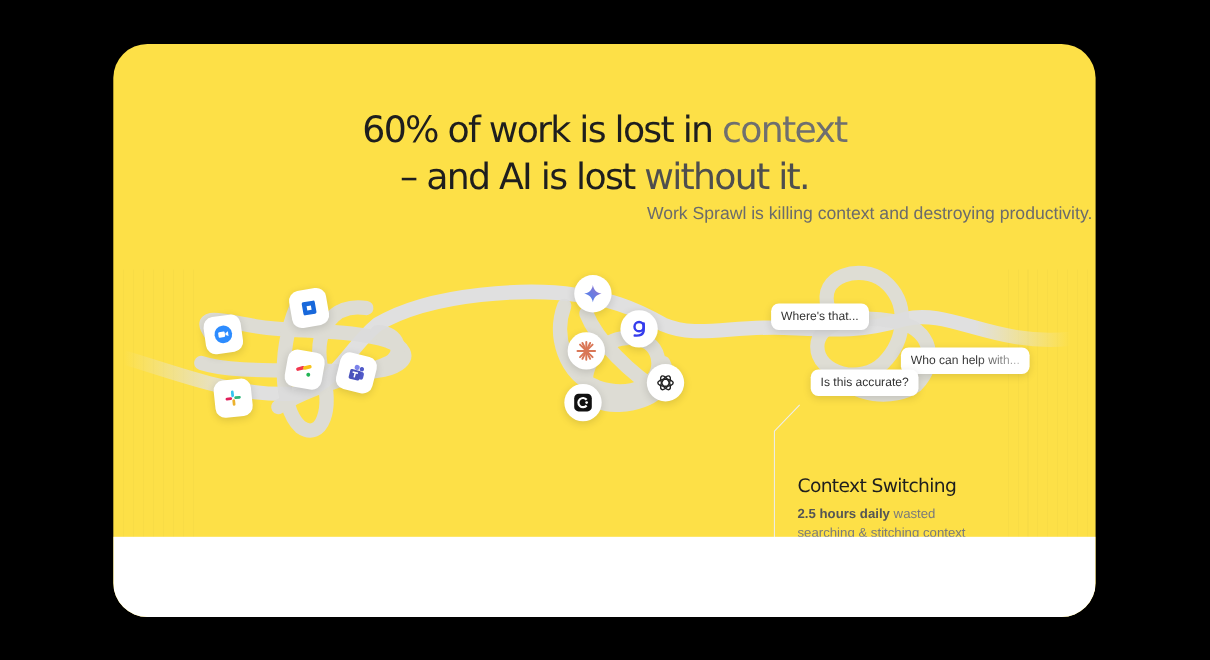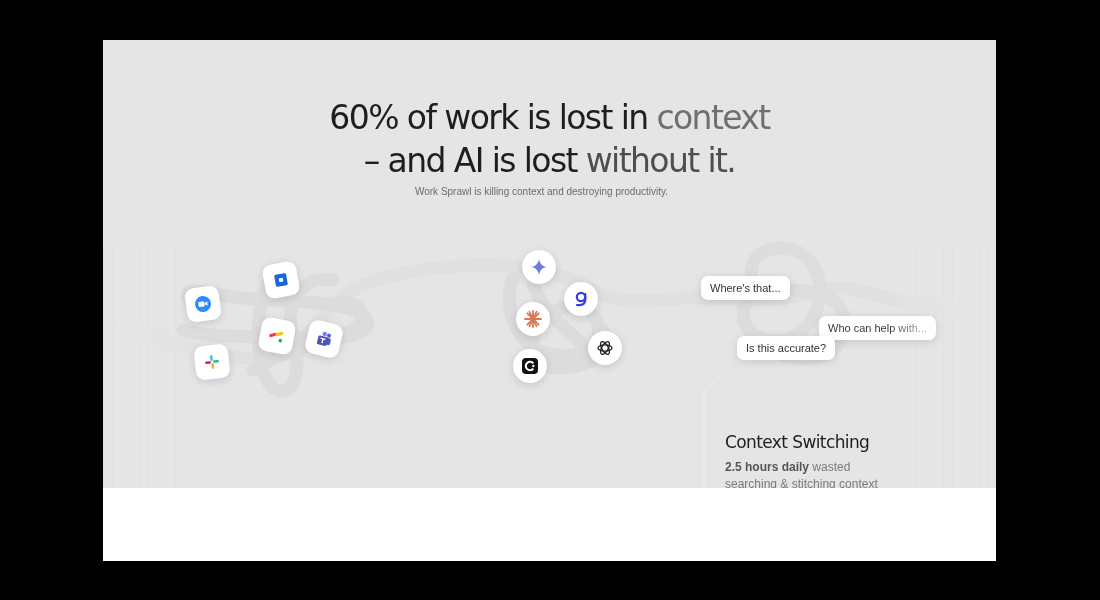--- a/index.html
+++ b/index.html
@@ -1,25 +1,25 @@
 <!DOCTYPE html>
 <html><head>
 <meta charset="utf-8">
 <style>
   html, body { margin:0; padding:0; }
   body { width:1100px; height:600px; background:#000; position:relative; overflow:hidden;
          font-family:"Liberation Sans", "DejaVu Sans", sans-serif; }
-  .frame { position:absolute; left:103px; top:40px; width:893px; height:521px; background:#e5e5e5; overflow:hidden; }
+  .frame { position:absolute; left:103px; top:40px; width:893px; height:521px; background:#fde047; overflow:hidden;border-radius:31px; }
   .headline { position:absolute; left:0; right:0; top:56px; text-align:center; font-family:"DejaVu Sans", sans-serif;
               font-size:33px; line-height:43px; letter-spacing:-1.6px; font-weight:500; }
   .headline .l1, .headline .l2 { display:block; }
   .headline .dark { color:#1e1e1e; }
   .headline .mid { color:#4e4e4e; }
   .headline .light { color:#6f6f6f; }
-  .subtitle { position:absolute; left:0; right:16px; top:146px; text-align:center; font-size:10px; color:#6b6b6b; }
+  .subtitle { position:absolute; left:0; right:3px; top:146px; text-align:right; font-size:16px; color:#6b6b6b; }
   .stripes { position:absolute; top:205px; width:80px; height:290px;
              background:repeating-linear-gradient(90deg, rgba(0,0,0,0.018) 0 1px, transparent 1px 9px); }
   .rope { position:absolute; left:0; top:0; }
   .icon { position:absolute; width:34px; height:34px; background:#fff; border-radius:9px;
           box-shadow:0 2px 8px rgba(0,0,0,0.14); display:flex; align-items:center; justify-content:center; }
   .icon.round { border-radius:50%; }
   .bubble { position:absolute; background:#fff; border-radius:7px; box-shadow:0 2px 8px rgba(0,0,0,0.13);
             padding:6px 9px; font-size:11px; color:#333; white-space:nowrap; }
   .card { position:absolute; top:322px; width:250px; height:180px; }
   .card svg.edge { position:absolute; left:0; top:0; }

